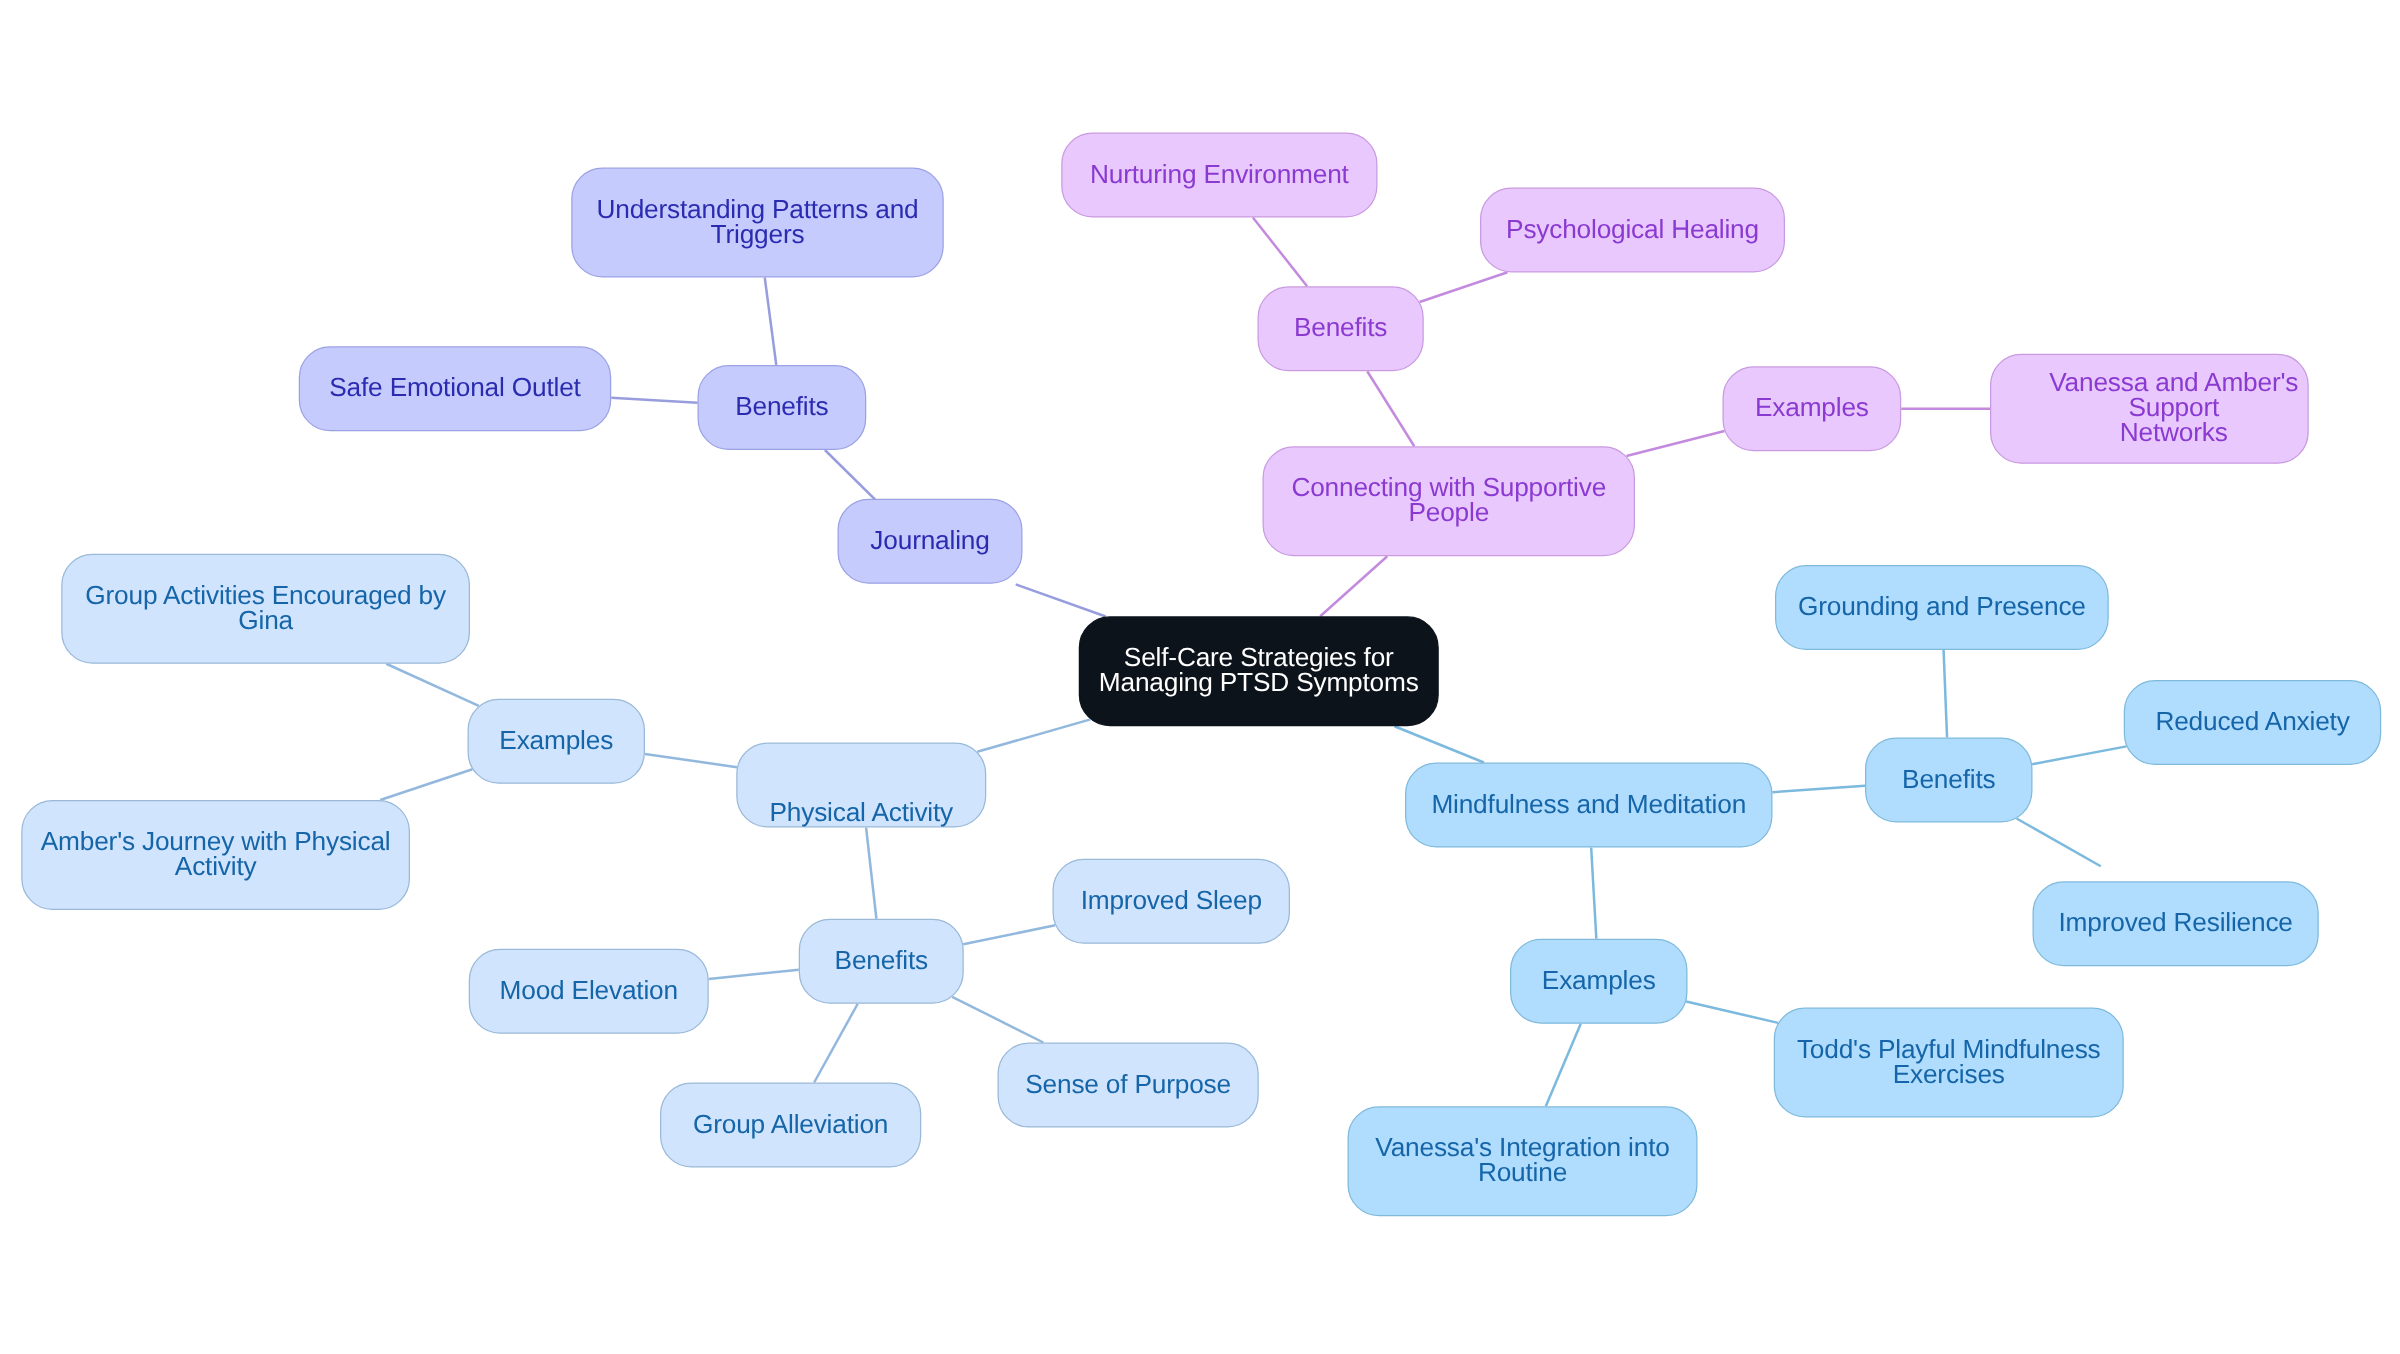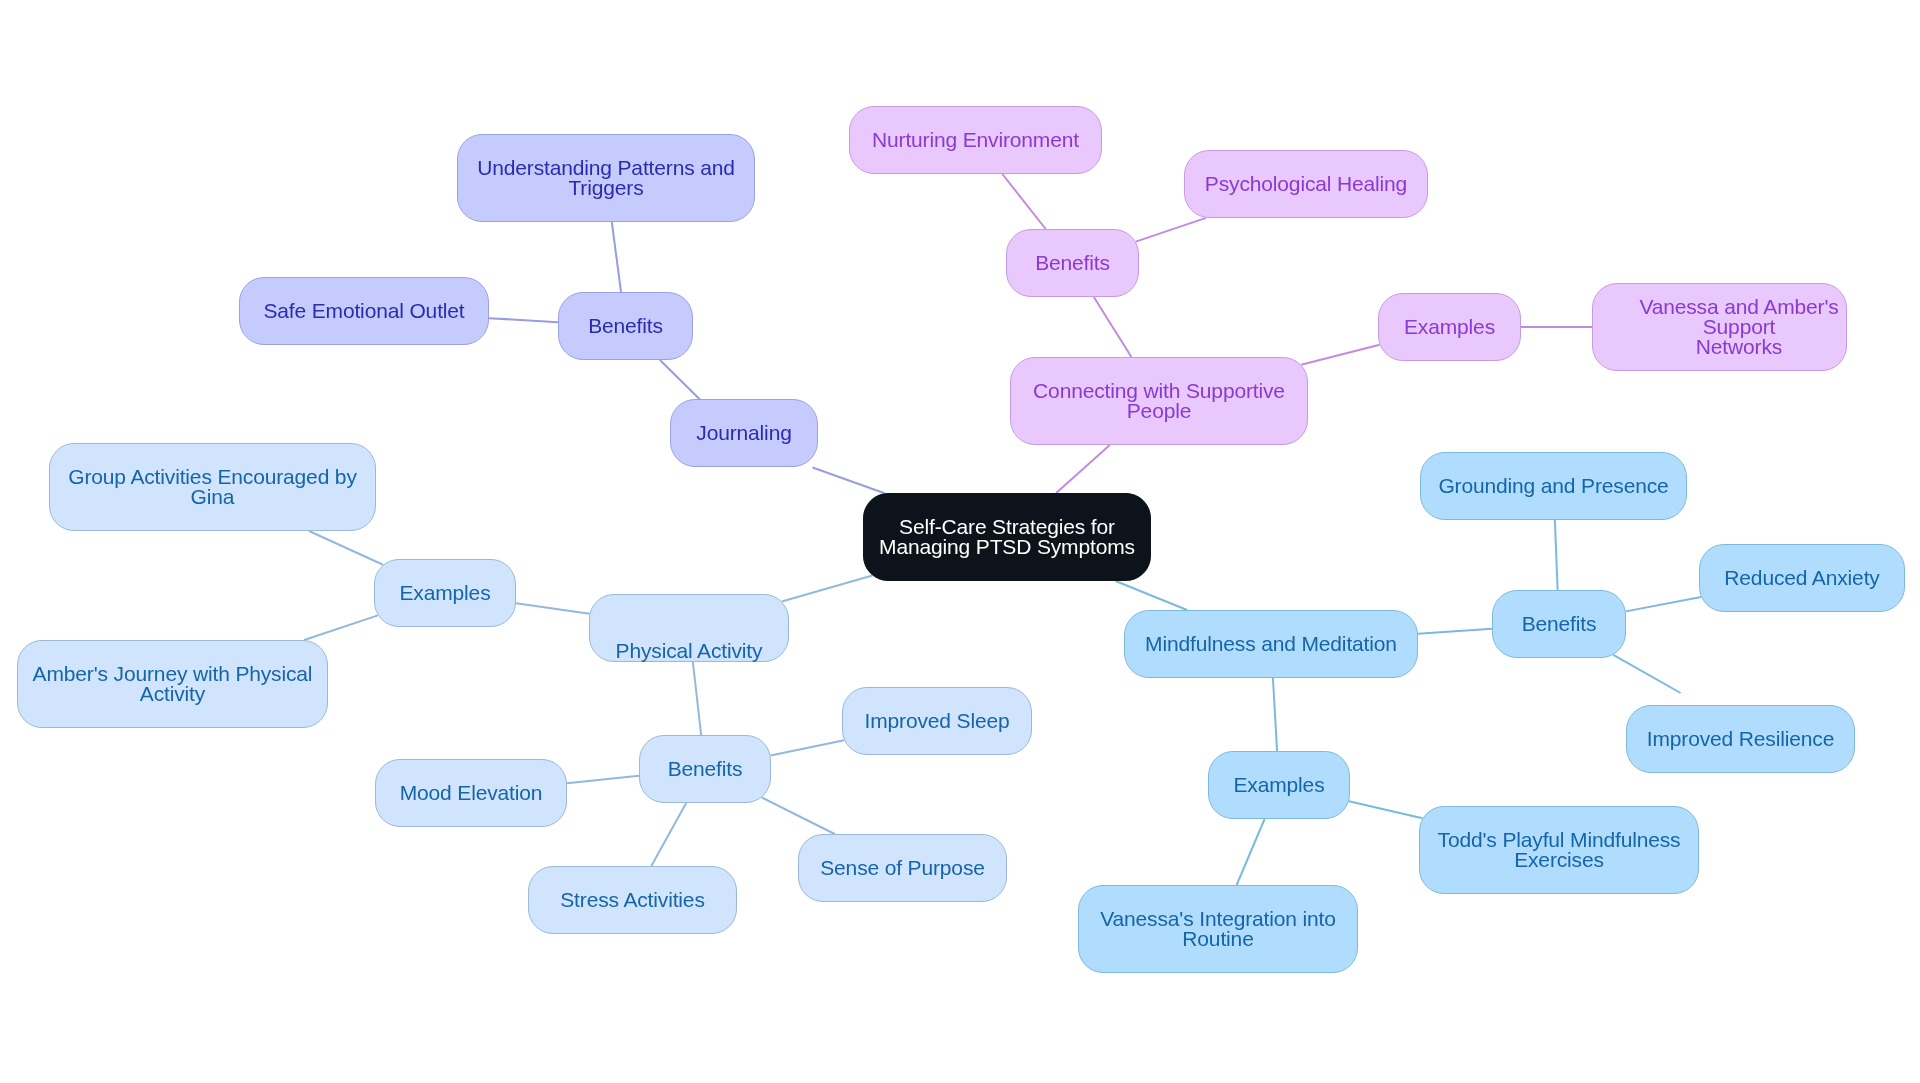--- a/index.html
+++ b/index.html
@@ -106,21 +106,21 @@
   <div class="node node-blue" style="left: 639px; top: 735px; width: 132px; height: 68px; border-radius: 25px; background: rgb(208, 228, 253); border-color: rgb(154, 185, 216); color: rgb(21, 101, 168);">
     <span class="node-label">Benefits</span>
   </div>
   <div class="node node-blue" style="left: 842px; top: 687px; width: 190px; height: 68px; border-radius: 25px; background: rgb(208, 228, 253); border-color: rgb(154, 185, 216); color: rgb(21, 101, 168);">
     <span class="node-label">Improved Sleep</span>
   </div>
   <div class="node node-blue" style="left: 375px; top: 759px; width: 192px; height: 68px; border-radius: 25px; background: rgb(208, 228, 253); border-color: rgb(154, 185, 216); color: rgb(21, 101, 168);">
     <span class="node-label">Mood Elevation</span>
   </div>
   <div class="node node-blue" style="left: 528px; top: 866px; width: 209px; height: 68px; border-radius: 25px; background: rgb(208, 228, 253); border-color: rgb(154, 185, 216); color: rgb(21, 101, 168);">
-    <span class="node-label">Stress Activities</span>
+    <span class="node-label">Group Alleviation</span>
   </div>
   <div class="node node-blue" style="left: 798px; top: 834px; width: 209px; height: 68px; border-radius: 25px; background: rgb(208, 228, 253); border-color: rgb(154, 185, 216); color: rgb(21, 101, 168);">
     <span class="node-label">Sense of Purpose</span>
   </div>
   <div class="node node-purple" style="left: 1010px; top: 357px; width: 298px; height: 88px; border-radius: 25px; background: rgb(233, 200, 254); border-color: rgb(201, 154, 224); color: rgb(138, 58, 208);">
     <span class="node-label">Connecting with Supportive
 People</span>
   </div>
   <div class="node node-purple" style="left: 1006px; top: 229px; width: 133px; height: 68px; border-radius: 25px; background: rgb(233, 200, 254); border-color: rgb(201, 154, 224); color: rgb(138, 58, 208);">
     <span class="node-label">Benefits</span>

